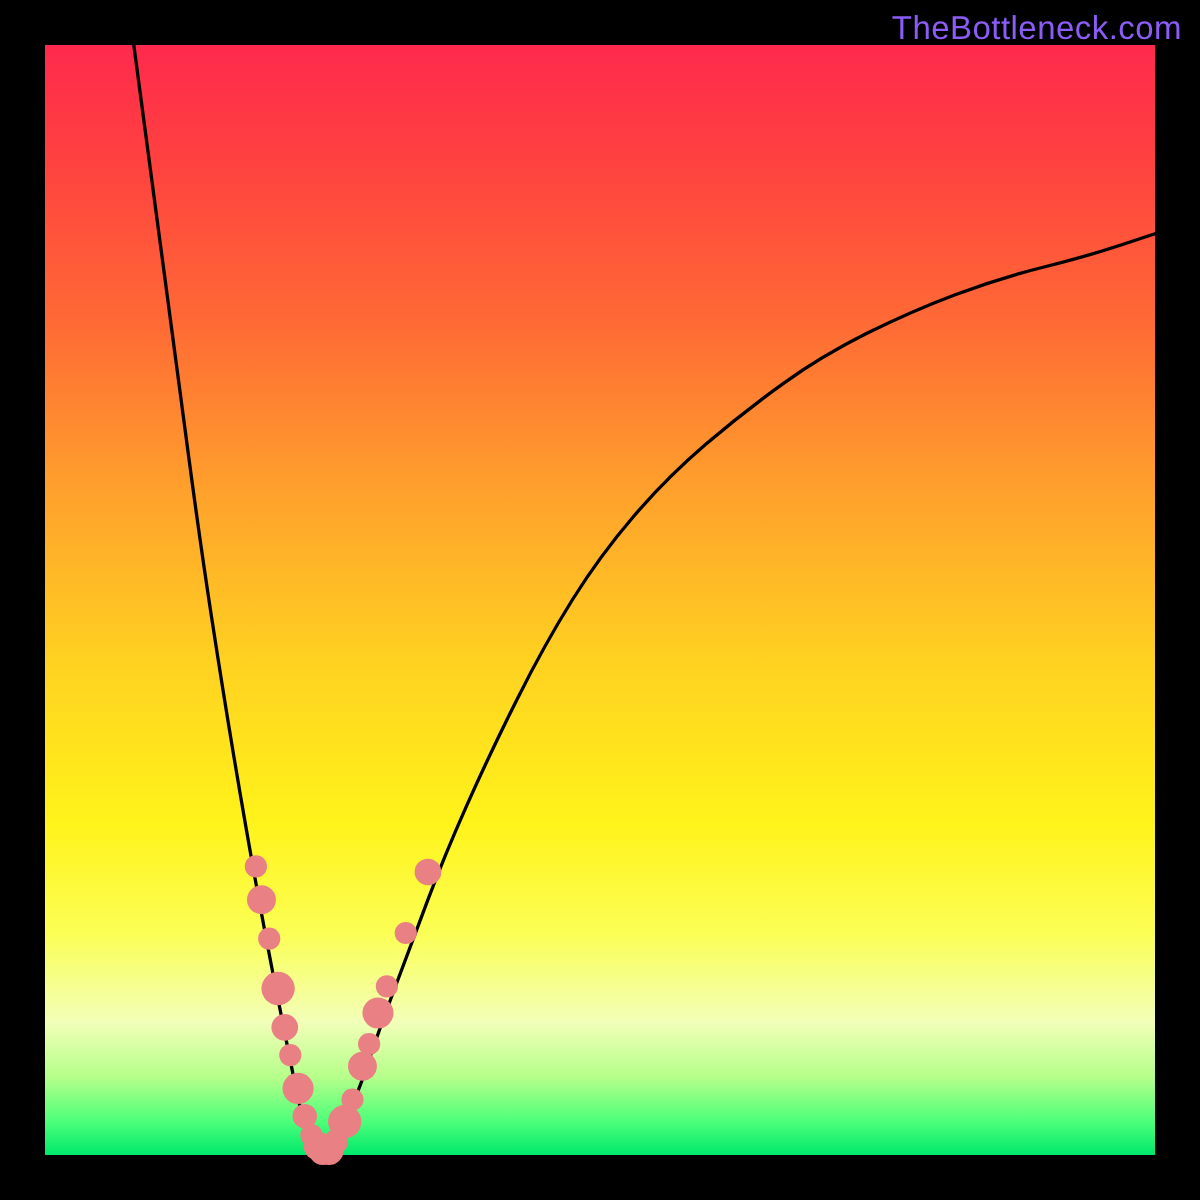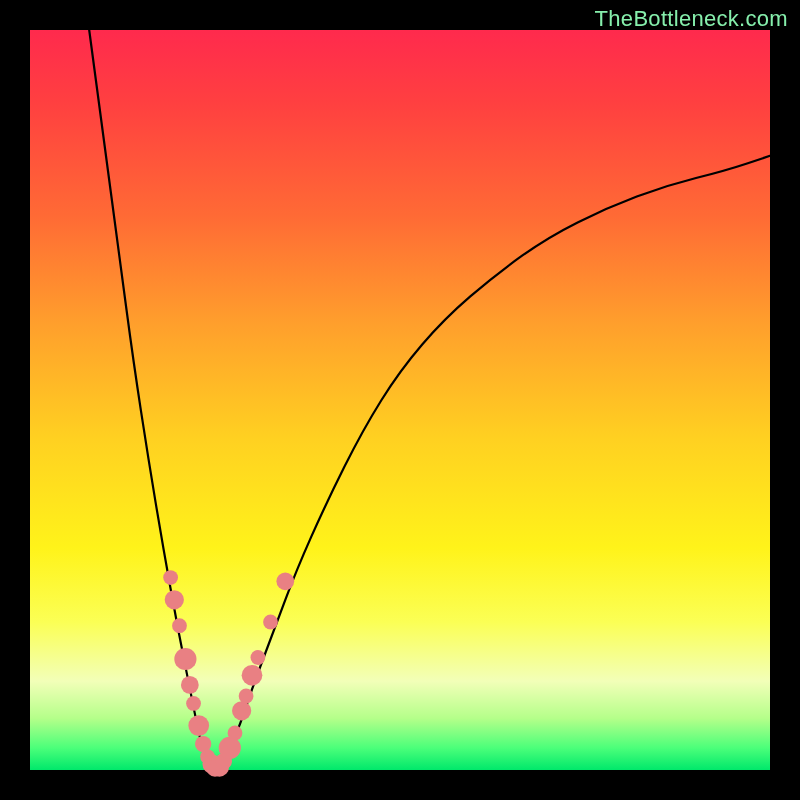--- a/index.html
+++ b/index.html
@@ -33,21 +33,21 @@
       #fbff55 80%,
       #f2ffb8 88%,
       #b5ff8a 93%,
       #4cff7a 97%,
       #00e86b 100%);
   }
   .watermark {
     position: absolute;
     top: 6px;
     right: 12px;
-    color: #86efac;
+    color: #8b5cf6;
     font-size: 22px;
     font-weight: 500;
     letter-spacing: 0.3px;
     user-select: none;
   }
   svg.curve {
     position: absolute;
     left: 0;
     top: 0;
     width: 740px;

